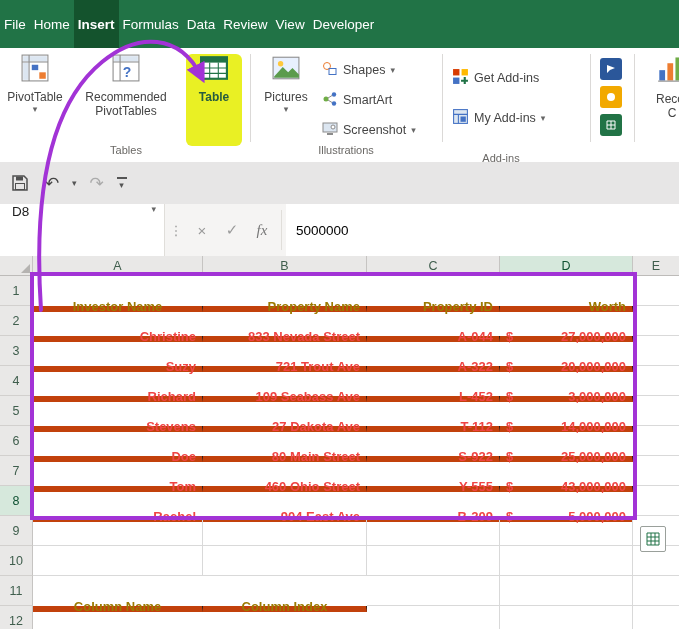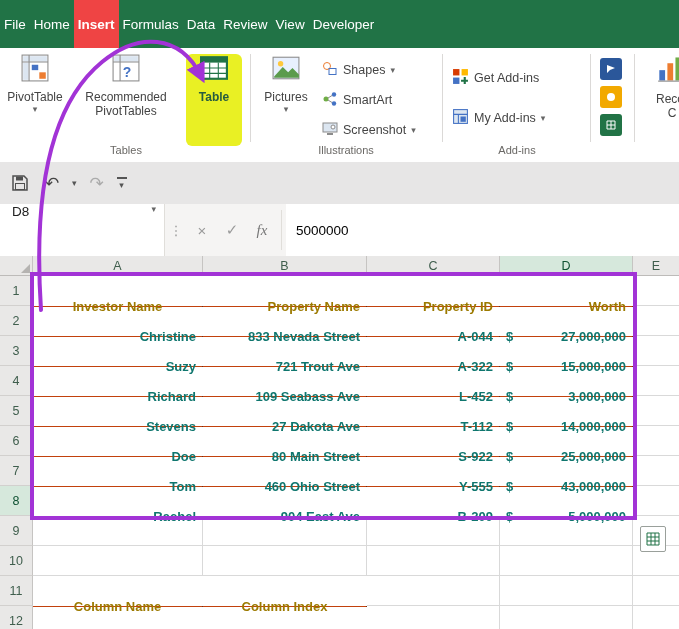--- a/index.html
+++ b/index.html
@@ -3,21 +3,21 @@
 <meta charset="utf-8">
 <style>
   html,body{margin:0;padding:0;background:#fff;}
   #app{position:relative;width:679px;height:629px;overflow:hidden;
        font-family:"Liberation Sans",sans-serif;-webkit-font-smoothing:antialiased;}
 
   
   .tabbar{position:absolute;top:0;left:0;right:0;height:48px;background:#217346;
           display:flex;align-items:stretch;}
   .tab{display:flex;align-items:center;padding:0 4px;color:#fff;font-size:13.5px;cursor:pointer;}
-  .tab.active{background:#ef4444;color:#fff;font-weight:bold;}
+  .tab.active{background:#14532d;color:#fff;font-weight:bold;}
 
   
   .ribbon{position:absolute;top:48px;left:0;right:0;height:114px;background:#ffffff;
           border-bottom:1px solid #d5d3d1;}
   .bigbtn{position:absolute;top:6px;height:92px;display:flex;flex-direction:column;
           align-items:center;cursor:pointer;}
   .bigbtn .blabel{font-size:12px;color:#444;text-align:center;line-height:14px;margin-top:4px;}
   .chev{font-size:9px;color:#666;line-height:9px;margin-top:1px;}
   .rsep{position:absolute;top:6px;height:88px;width:1px;background:#dbd9d7;}
   .grplabel{position:absolute;top:96px;font-size:11px;color:#6a6865;text-align:center;}
@@ -62,23 +62,23 @@
           border-bottom:9px solid #b5b3b1;}
   .colh{background:#e9e8e7;border-right:1px solid #c6c4c2;border-bottom:1px solid #bdbbb9;
         display:flex;align-items:center;justify-content:center;font-size:12.5px;color:#3f5e4d;
         box-sizing:border-box;cursor:pointer;}
   .colh.sel{background:#d6e8dc;color:#0f5132;box-shadow:inset 0 -2px 0 #217346;}
   .rh{width:33px;background:#e9e8e7;border-right:1px solid #c6c4c2;border-bottom:1px solid #d2d0ce;
       display:flex;align-items:center;justify-content:center;font-size:12.5px;color:#3f5e4d;
       box-sizing:border-box;cursor:pointer;}
   .rh.sel{background:#d6e8dc;color:#0f5132;box-shadow:inset -2px 0 0 #217346;}
   .cl{border-right:1px solid #d9d9d9;border-bottom:1px solid #d9d9d9;display:flex;align-items:center;
-      padding:0 6px;font-size:13px;font-weight:bold;color:#0f766e;box-sizing:border-box;cursor:cell;}
+      padding:0 6px;font-size:13px;font-weight:bold;color:#ef4444;box-sizing:border-box;cursor:cell;}
   .ca{width:170px;} .cb{width:164px;} .cc{width:133px;} .cd{width:133px;} .ce{flex:1;border-right:none;}
-  .tb{border-right:1px solid #1a1a1a;border-bottom:1px solid #c2410c;margin-top:30px;}
+  .tb{border-right:1px solid #1a1a1a;border-bottom:6px solid #c2410c;margin-top:30px;}
   .yl{background:#faf2a0;color:#9c7a00;}
   .ar{justify-content:flex-end;} .ac{justify-content:center;}
   .wc{justify-content:space-between;}
 
   
   .purplerect{position:absolute;left:30px;top:272px;width:607px;height:248px;
               border:4px solid #a233d6;box-sizing:border-box;pointer-events:none;z-index:50;}
   .arrowsvg{position:absolute;inset:0;width:679px;height:629px;pointer-events:none;z-index:60;}
   .qa-btn{position:absolute;left:640px;top:526px;width:24px;height:24px;background:#fff;
           border:1px solid #9aa09b;border-radius:2px;display:flex;align-items:center;
@@ -243,21 +243,21 @@
             <rect x="16" y="3" width="5" height="20" fill="#70ad47"></rect>
             <path d="M1 23.5 H25" stroke="#8c8c8c"></path>
           </svg>
       </span>
       <div class="blabel">Recor</div>
       <div class="blabel" style="margin-top:0;">C</div>
     </div>
 
     <div class="grplabel" style="left:4px;width:244px;">Tables</div>
     <div class="grplabel" style="left:252px;width:188px;">Illustrations</div>
-    <div class="grplabel" style="left:446px;width:142px;">Add-ins</div>
+    <div class="grplabel" style="left:430px;width:142px;margin-top:8px;">Add-ins</div>
   </div>
 
   <div class="qat">
     <div class="qbtn">
       <svg width="18" height="18" viewBox="0 0 18 18">
           <path d="M2 2 H13 L16 5 V16 H2 Z" fill="none" stroke="#505050" stroke-width="1.5"></path>
           <rect x="5" y="2.5" width="7" height="4" fill="#505050"></rect>
           <rect x="4.5" y="9.5" width="9" height="6" fill="none" stroke="#505050"></rect>
         </svg>
     </div>
@@ -314,21 +314,21 @@
       <div class="cl ce"></div>
     </div>
 
     <div class="shr">
       <div class="rh">3</div>
       <div class="cl ca tb ar">Suzy</div>
       <div class="cl cb tb ar">721 Trout Ave</div>
       <div class="cl cc tb ar">A-322</div>
       <div class="cl cd tb wc">
         <span>$</span>
-        <span>15,000,000</span>
+        <span>20,000,000</span>
       </div>
       <div class="cl ce"></div>
     </div>
 
     <div class="shr">
       <div class="rh">4</div>
       <div class="cl ca tb ar">Richard</div>
       <div class="cl cb tb ar">109 Seabass Ave</div>
       <div class="cl cc tb ar">L-452</div>
       <div class="cl cd tb wc">

